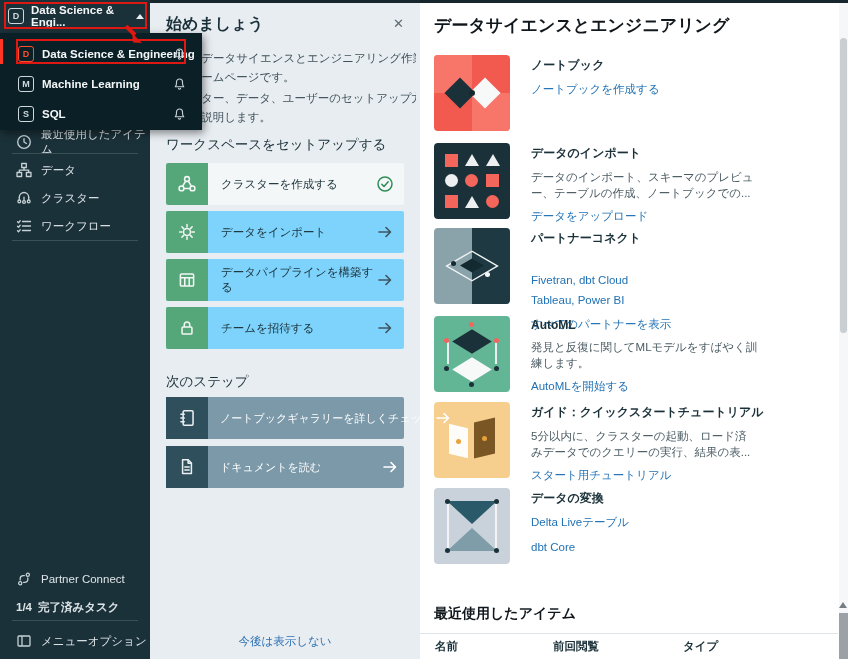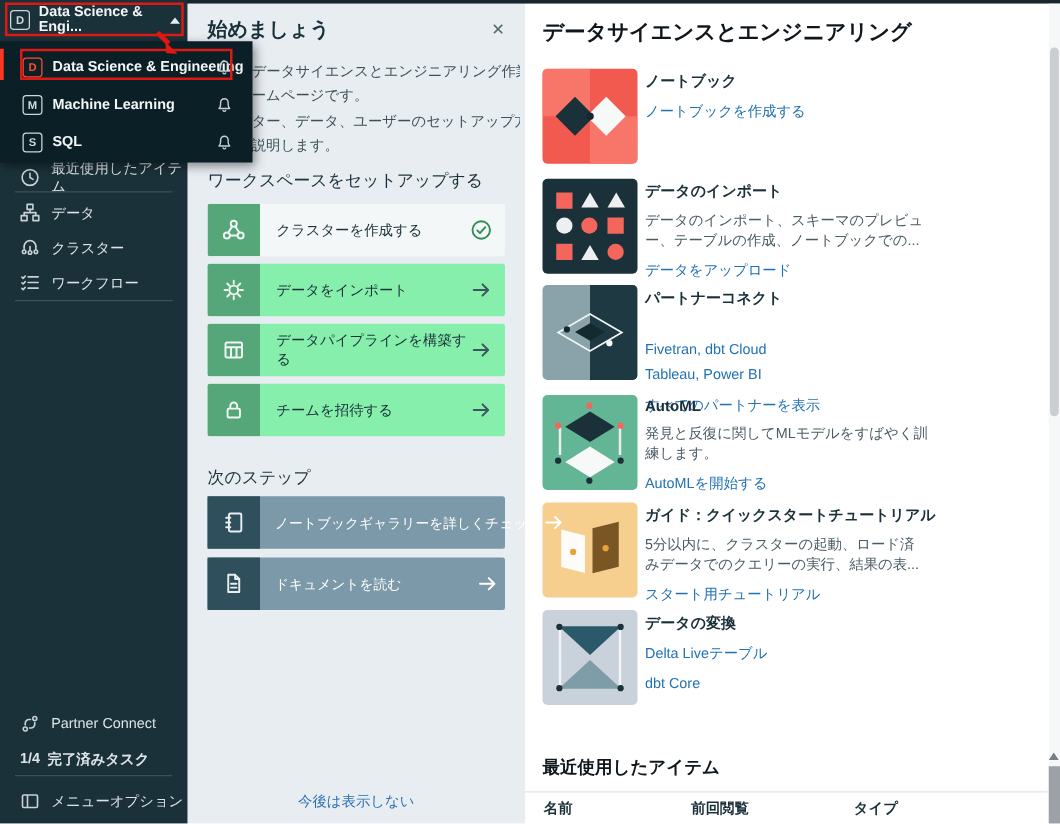--- a/index.html
+++ b/index.html
@@ -41,33 +41,33 @@
   #gs-panel { position:absolute; left:150px; top:3px; width:270px; height:656px; background:#e8edf2; z-index:8; }
   .gs-title { position:absolute; left:16px; top:11px; font-size:16px; font-weight:bold; color:#1b3139; }
   .gs-close { position:absolute; right:16px; top:13px; font-size:13px; color:#5a6b73; cursor:pointer; }
   .gs-p { position:absolute; left:16px; width:250px; font-size:11.5px; line-height:19px; color:#3e5159; white-space:nowrap; overflow:hidden; }
   .gs-h { position:absolute; left:16px; font-size:13.5px; color:#1b3139; }
   .step { position:absolute; left:16px; width:238px; height:42px; display:flex; align-items:center; border-radius:2px; overflow:hidden; cursor:pointer;justify-content:space-between; }
   .step .ibox { width:42px; height:42px; background:#55a678; flex:0 0 auto; display:flex; align-items:center; justify-content:center; }
   .step .lbl { flex:1; padding-left:13px; font-size:11.5px; color:#1b3139; }
   .step .trail { margin-right:10px; width:18px; height:18px; flex:0 0 auto; }
   .step.done { background:#f4f7f8; }
-  .step.todo { background:#86efac; }
+  .step.todo { background:#7dd3fc; }
   .nextbtn { position:absolute; left:16px; width:238px; height:42px; display:flex; align-items:center; background:#7b99a8; border-radius:2px; overflow:visible; cursor:pointer; }
   .nextbtn .ibox { width:42px; height:42px; background:#2f4f5c; flex:0 0 auto; display:flex; align-items:center; justify-content:center; }
   .nextbtn .lbl { flex:1; padding-left:12px; font-size:11px; color:#fff; white-space:nowrap; }
   .nextbtn .trail { margin-right:4px; width:20px; height:18px; flex:0 0 auto; }
   .gs-footer { position:absolute; left:0; top:631px; width:270px; text-align:center; font-size:11.5px; color:#2b6fb0; cursor:pointer; }
 
   
   #main { position:absolute; left:420px; top:3px; width:428px; height:656px; background:#fff; z-index:6; }
   .main-title { position:absolute; left:14px; top:11px; font-size:17px; font-weight:bold; color:#10171c; }
   .card { position:absolute; left:14px; width:400px; display:flex; }
   .tile { width:76px; height:76px; border-radius:4px; position:relative; overflow:hidden; flex:0 0 auto; }
-  .card-body { padding-left:6px; padding-top:2px; }
+  .card-body { padding-left:21px; padding-top:2px; }
   .card-title { font-size:12px; font-weight:600; color:#1b3139; margin-bottom:7px; }
   .card-desc { font-size:11.5px; line-height:16px; color:#4a5b63; white-space:nowrap; }
   .card-link { display:block; font-size:11.5px; color:#2272b4; cursor:pointer; margin-top:8px; text-decoration:none; white-space:nowrap; }
 
   
   .tile-notebook { background:#f2594f; }
   .tile-notebook .q { position:absolute; width:38px; height:38px; background:#f8756a; }
   .dia { position:absolute; width:22px; height:22px; transform:rotate(45deg); }
   .tile-notebook .dot { position:absolute; left:35px; top:35px; width:6px; height:6px; border-radius:50%; background:#16282e; }
   

